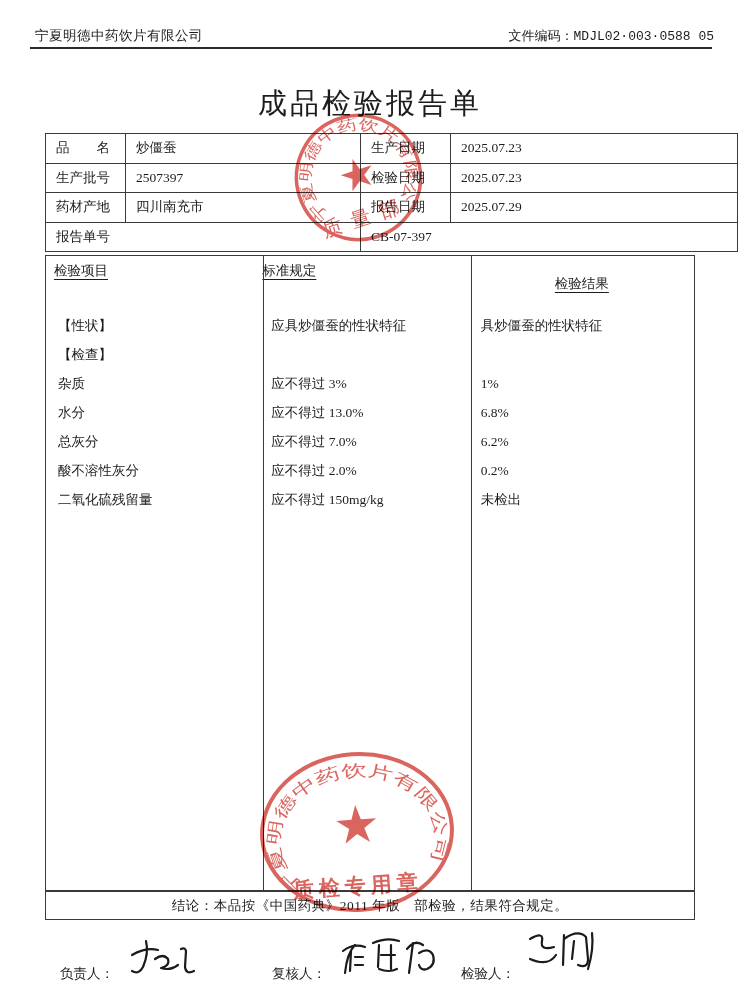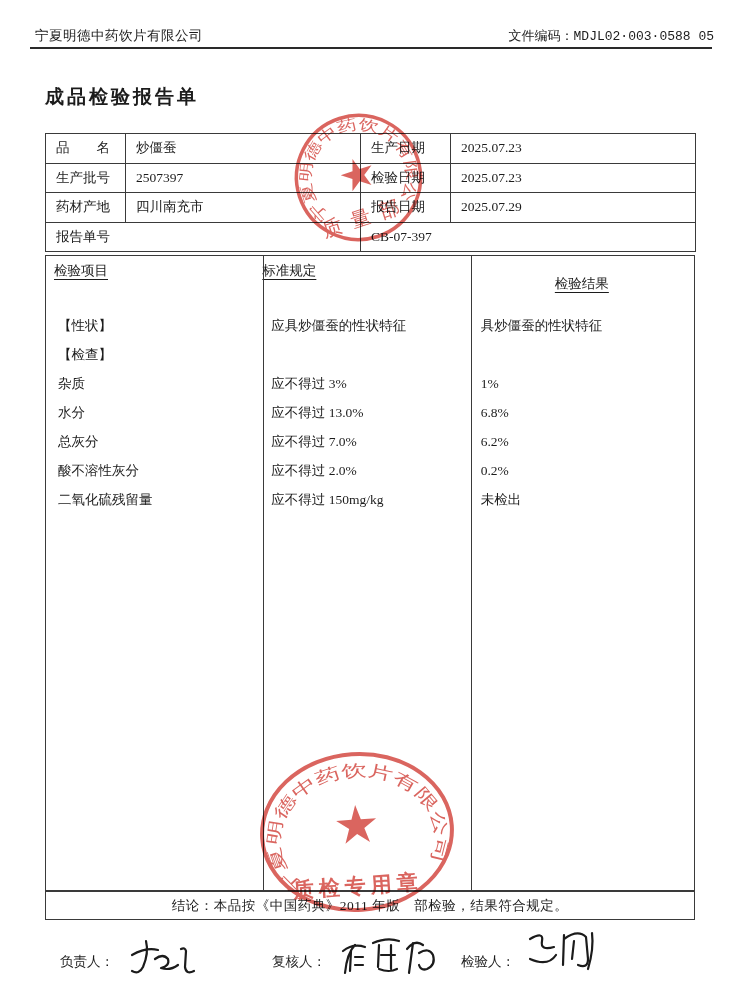--- a/index.html
+++ b/index.html
@@ -8,26 +8,26 @@
     position:relative; width:742px; height:1000px; margin:0 auto;
     background:#ffffff; overflow:hidden;
     font-family:"Liberation Serif","DejaVu Serif",serif;
     color:#1c1c1c;
   }
   
   .company { position:absolute; left:35px; top:27px; font-size:13.5px; letter-spacing:.5px; }
   .doccode { position:absolute; right:28px; top:27px; font-size:13px; font-family:"Liberation Mono","DejaVu Sans Mono",monospace; }
   .doccode .lbl { font-family:"Liberation Serif","DejaVu Serif",serif; }
   .header-rule { position:absolute; left:30px; top:47px; width:682px; border-top:2px solid #2a2a2a; }
-  .title { position:absolute; left:45px; top:84px; width:650px; text-align:left;
-           font-size:19px; font-weight:bold; letter-spacing:3px; }
+  .title { position:absolute; left:45px; top:84px; width:650px; text-align:center;
+           font-size:29px; font-weight:normal; letter-spacing:3px; }
   
   table.info { position:absolute; left:45px; top:133px; width:650px; border-collapse:collapse; table-layout:fixed; font-size:13.5px; }
   table.info td { border:1px solid #3a3a3a; height:29.5px; padding:0 0 0 10px; vertical-align:middle; }
-  td.c1 { width:80px; } td.c2 { width:235px; } td.c3 { width:90px; } td.c4 { width:245px; }
+  td.c1 { width:80px; } td.c2 { width:235px; } td.c3 { width:90px; } td.c4 { width:287px; }
   
   .mtable { position:absolute; left:45px; top:255px; width:650px; height:636px; border:1px solid #3a3a3a; font-size:13.5px; }
   .vline { position:absolute; top:0; bottom:0; width:1px; background:#3a3a3a; }
   .vl1 { left:217px; } .vl2 { left:425px; }
   .mhead { display:flex; height:30px; align-items:center; }
   .mh { display:flex; align-items:center; }
   .mh1 { width:217px; padding-left:8px; }
   .mh2 { width:208px; justify-content:flex-start; }
   .mh3 { width:225px; justify-content:center;margin-top:26px; }
   .mh span { text-decoration:underline; text-underline-offset:4px; }
@@ -36,21 +36,21 @@
   .mc1 { width:217px; padding-left:12px; }
   .mc2 { width:208px; padding-left:9px; }
   .mc3 { width:225px; padding-left:11px; }
   
   .conclusion { position:absolute; left:45px; top:891px; width:650px; height:29px;
     border:1px solid #3a3a3a; display:flex; align-items:center; justify-content:center;
     font-size:13.5px; letter-spacing:.5px; }
   .conclusion .pfx { font-weight:normal; }
   
   .sigrow { position:absolute; left:0; top:925px; width:742px; height:70px; font-size:13.5px; }
-  .siglabel { position:absolute; top:28px; }
+  .siglabel { position:absolute; top:40px; }
   .sig-svg { position:absolute; }
   .sig-svg path { fill:none; stroke:#1b1b1b; stroke-width:2.2; stroke-linecap:round; stroke-linejoin:round; }
   
   .stamp { position:absolute; color:#d2433c; opacity:.82; mix-blend-mode:multiply; pointer-events:none; }
   .stamp-top { left:286px; top:105px; width:145px; height:145px; }
   .stamp-bottom { left:257px; top:750px; width:200px; height:165px; }
   .stamp text { fill:currentColor; font-family:"Liberation Serif","DejaVu Serif",serif; }
 </style>
 </head>
 <body>

